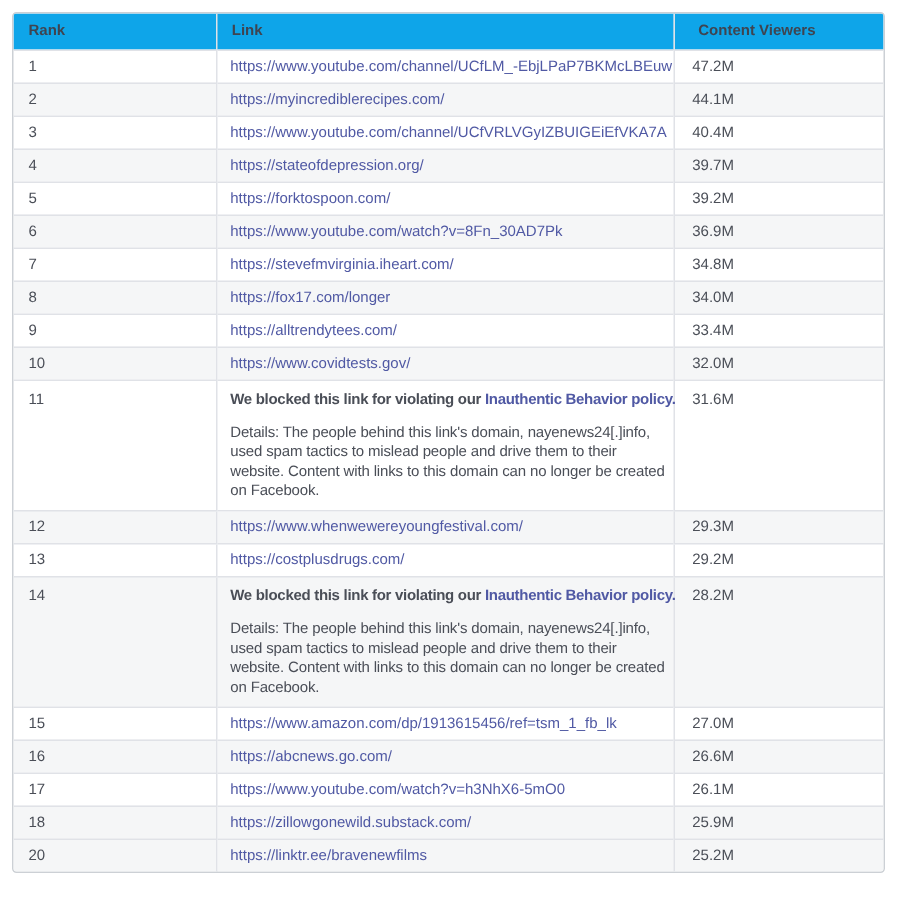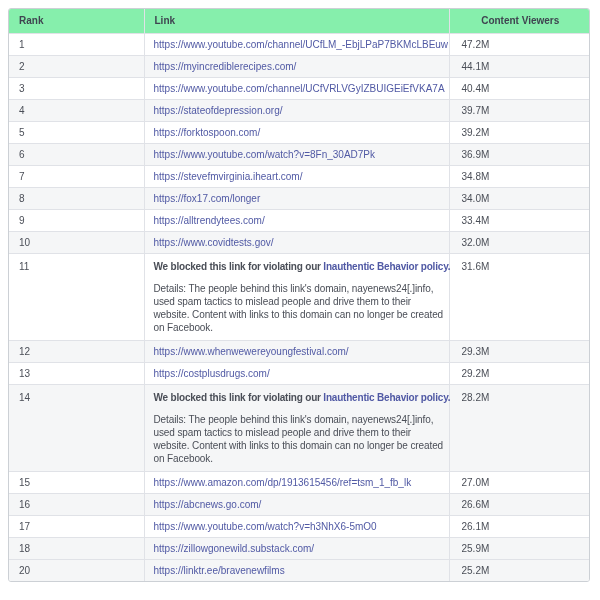--- a/index.html
+++ b/index.html
@@ -33,23 +33,23 @@
   col.c-viewers{width:140px;}
   th,td{
     border-left:1px solid var(--border);
     border-top:1px solid var(--border);
     text-align:left;vertical-align:middle;
   }
   th:first-child,td:first-child{border-left:none;}
   thead th{border-top:none;}
   thead th{
     height:24px;font-weight:bold;color:var(--header-text);
-    padding:0 4px 0 10px;background:#86efac;white-space:nowrap;
+    padding:0 4px 0 10px;background:#0ea5e9;white-space:nowrap;
   }
-  thead th.h-viewers{padding-left:6px;text-align:center;}
+  thead th.h-viewers{padding-left:16px;}
   tbody td{height:22px;line-height:13px;}
   td.rank{padding:0 4px 0 10px;}
   td.linkcell{padding:0 4px 0 9px;white-space:nowrap;overflow:hidden;}
   td.viewers{padding:0 4px 0 12px;}
   tr.even td{background:var(--stripe);}
   a.url{color:var(--link);text-decoration:none;}
   tr.blocked td{vertical-align:top;}
   tr.blocked td.rank{padding-top:6px;}
   tr.blocked td.viewers{padding-top:6px;margin-top:23px;}
   td.blocked-cell{

